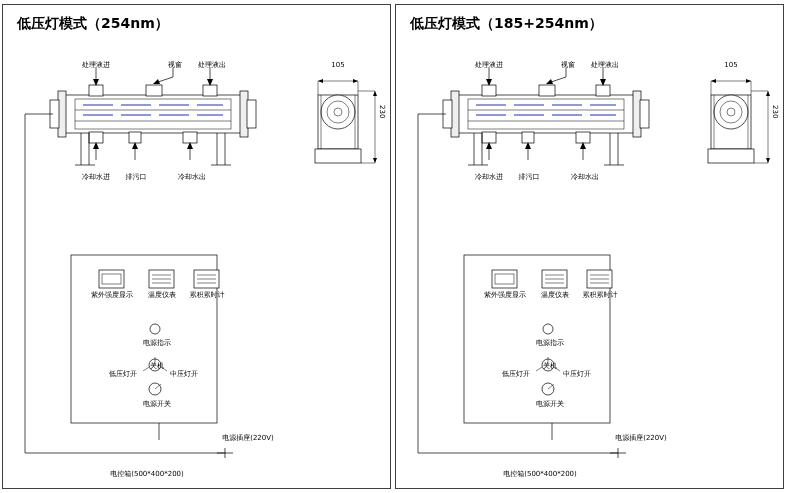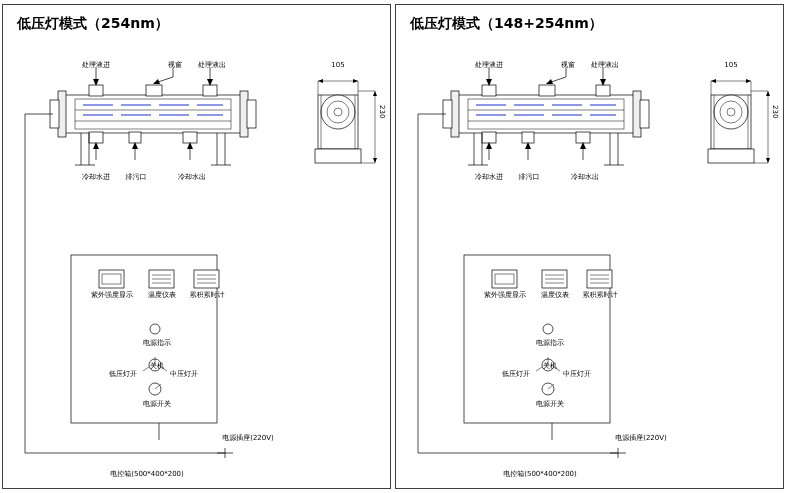--- a/index.html
+++ b/index.html
@@ -147,21 +147,21 @@
     <div class="lbl c" style="left:154px;top:333px;">电源指示</div>
     <div class="lbl" style="left:106px;top:364px;">低压灯开</div>
     <div class="lbl c" style="left:154px;top:356px;">关机</div>
     <div class="lbl" style="left:167px;top:364px;">中压灯开</div>
     <div class="lbl c" style="left:154px;top:394px;">电源开关</div>
     <div class="lbl c" style="left:144px;top:464px;">电控箱(500*400*200)</div>
     <div class="lbl c" style="left:245px;top:428px;">电源插座(220V)</div>
   </div>
 
   <div class="panel right">
-    <div class="title">低压灯模式（148+254nm）</div>
+    <div class="title">低压灯模式（185+254nm）</div>
 
     <svg width="389" height="485">
       <rect class="wht" x="62" y="90" width="176" height="38"></rect>
       <rect class="thin" x="72" y="94" width="156" height="30"></rect>
       <line class="blue" x1="80" y1="100" x2="110" y2="100"></line>
       <line class="blue" x1="118" y1="100" x2="148" y2="100"></line>
       <line class="blue" x1="156" y1="100" x2="186" y2="100"></line>
       <line class="blue" x1="194" y1="100" x2="220" y2="100"></line>
       <line class="blue" x1="80" y1="110" x2="110" y2="110"></line>
       <line class="blue" x1="118" y1="110" x2="148" y2="110"></line>

